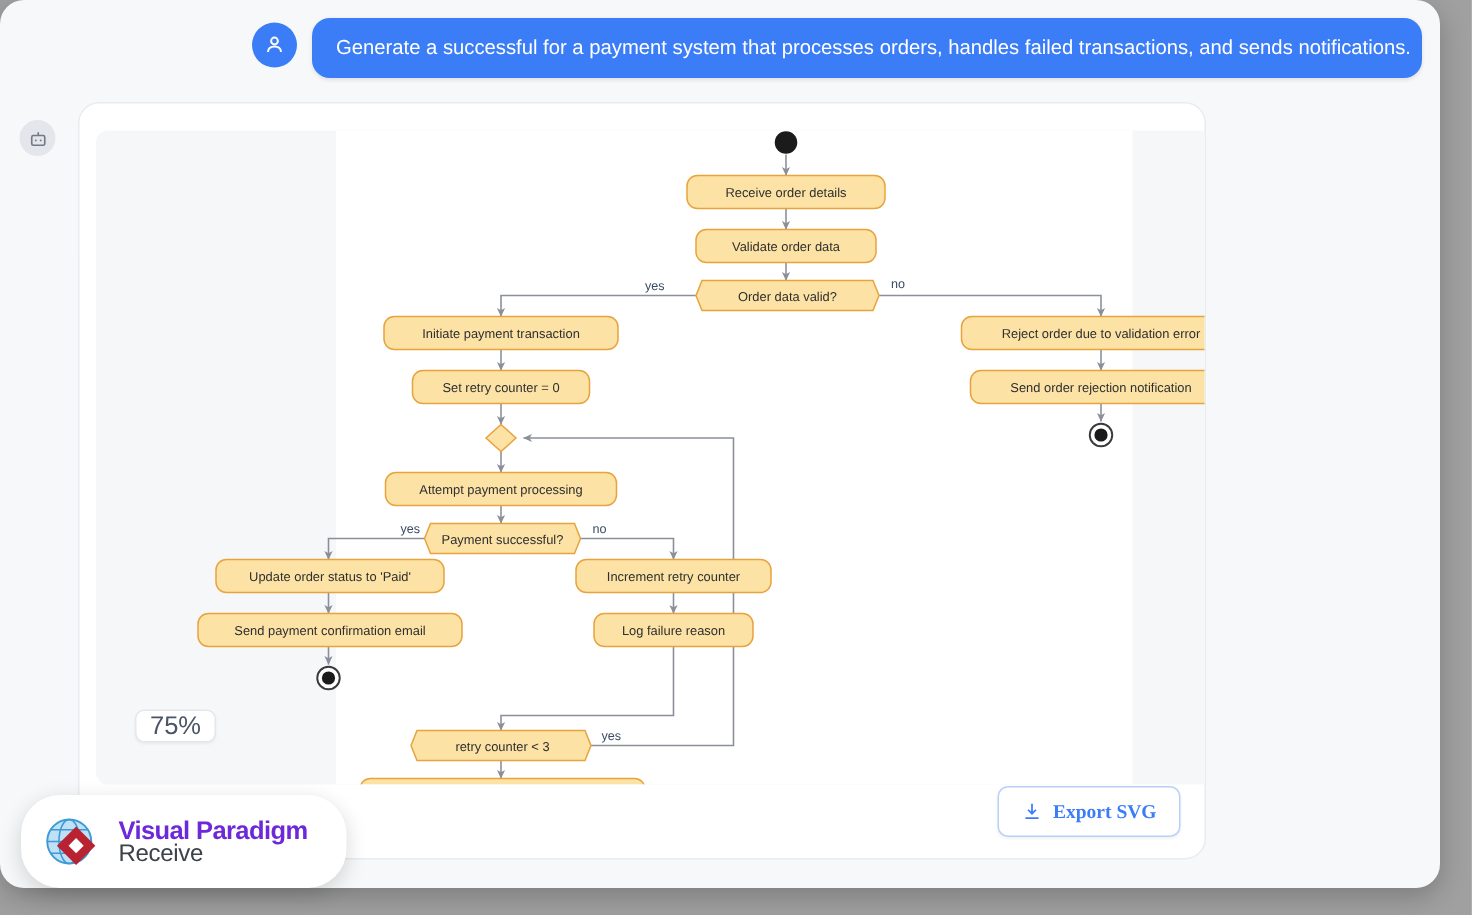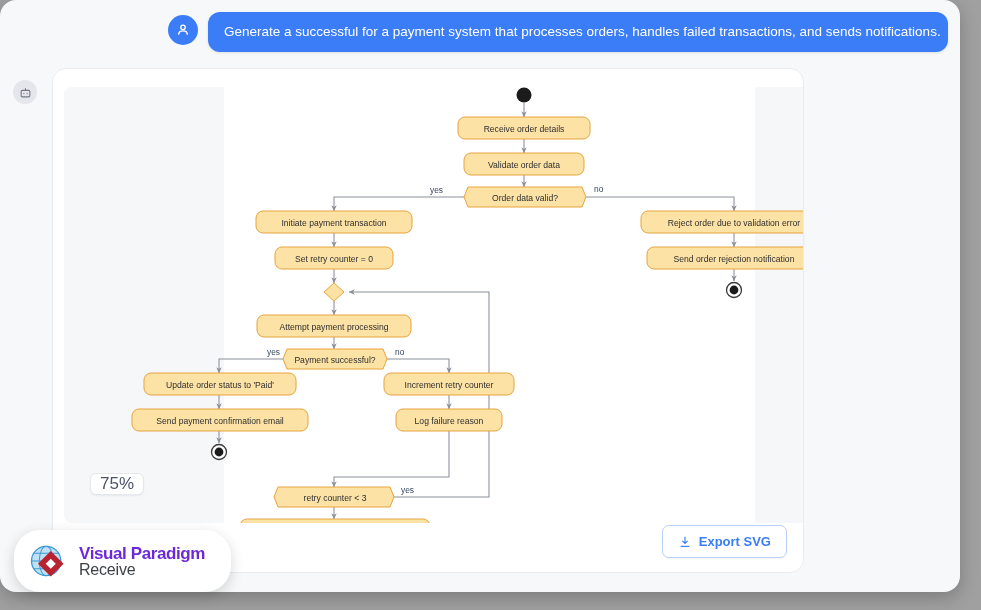--- a/index.html
+++ b/index.html
@@ -129,20 +129,21 @@
     display: flex; align-items: center; gap: 7px;
     background: #ffffff;
     border: 1px solid #b9d0fb;
     border-radius: 7px;
     padding: 8px 15px;
     color: #3b7df7;
     font-size: 13px;
     font-weight: bold;
     cursor: pointer;
     box-shadow: 0 1px 2px rgba(16,24,40,0.05);
+    font-family: Liberation Serif, serif;
   }
 
   
   .brand-pill {
     position: absolute;
     left: 14px; bottom: 18px;
     display: flex; align-items: center; gap: 9px;
     background: #ffffff;
     border-radius: 26px;
     padding: 9px 26px 9px 12px;

